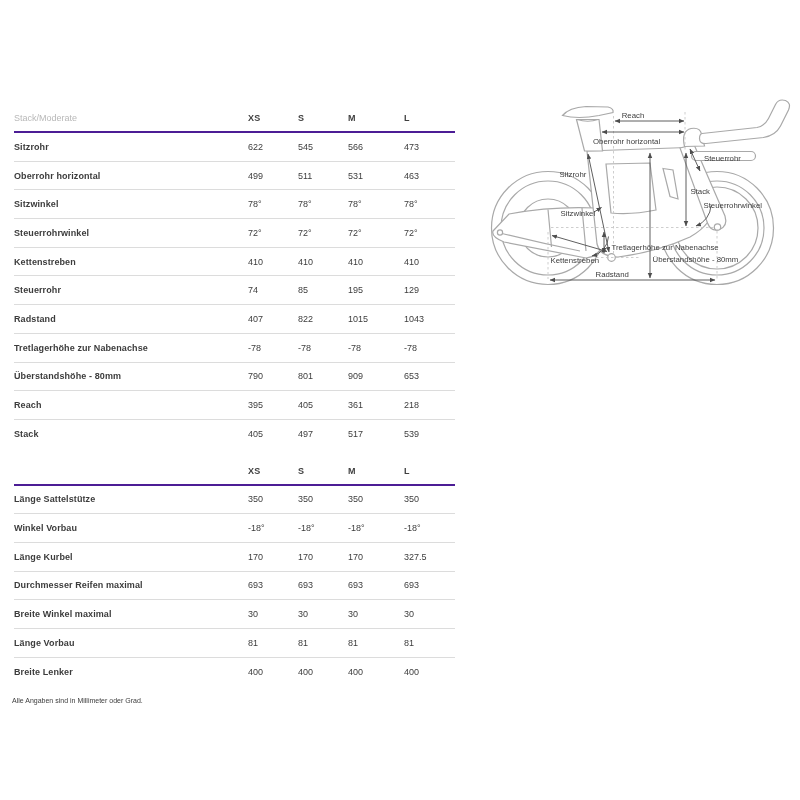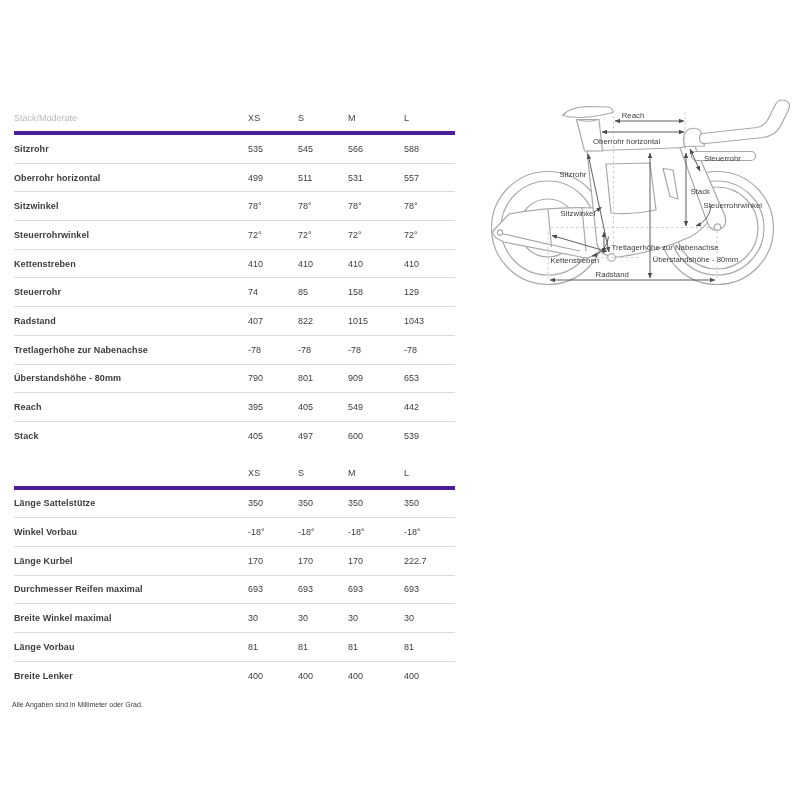--- a/index.html
+++ b/index.html
@@ -2,22 +2,22 @@
 <html><head>
 <meta charset="utf-8">
 <style>
   html,body{margin:0;padding:0;background:#ffffff;}
   .stage{position:relative;width:800px;height:800px;background:#fff;overflow:hidden;
          font-family:"Liberation Sans",sans-serif;color:#3d3d3d;}
   .table-wrap{position:absolute;left:14px;top:105px;width:441px;}
   .t-row{display:grid;grid-template-columns:234px 50px 50px 56px auto;align-items:center;
          height:27.7px;border-bottom:1px solid #dcdcdc;font-size:9px;}
   .t-row:last-child{border-bottom:none;}
-  .t-head{height:26px;border-bottom:4px solid #4c1d95;}
-  .t-head .col{font-weight:400;color:#3f3f3f;letter-spacing:.2px;}
+  .t-head{height:26px;border-bottom:2px solid #4c1d95;}
+  .t-head .col{font-weight:700;color:#3f3f3f;letter-spacing:.2px;}
   .t-head .corner{color:#b8b8b8;font-weight:400;font-size:9px;}
   .lbl{font-weight:700;color:#3c3c3c;letter-spacing:.1px;}
   .v{color:#3c3c3c;}
   .sec2{margin-top:10px;}
   .footnote{margin-top:12px;margin-left:-2px;font-size:7px;color:#3c3c3c;}
   .bike{position:absolute;left:480px;top:95px;width:320px;height:200px;}
   .bl{stroke:#a9a9a9;stroke-width:1.2;fill:none;}
   .blf{stroke:#a9a9a9;stroke-width:1.2;fill:#ffffff;}
   .dim{stroke:#4d4d4d;stroke-width:0.9;fill:none;}
   .dash{stroke:#c2c2c2;stroke-width:0.8;fill:none;stroke-dasharray:2.5 2.5;}
@@ -34,31 +34,31 @@
       <div class="t-row t-head">
         <div class="corner">Stack/Moderate</div>
         <div class="col">XS</div>
         <div class="col">S</div>
         <div class="col">M</div>
         <div class="col">L</div>
       </div>
 
     <div class="t-row">
           <div class="lbl">Sitzrohr</div>
-          <div class="v">535</div>
+          <div class="v">622</div>
           <div class="v">545</div>
           <div class="v">566</div>
-          <div class="v">588</div>
+          <div class="v">473</div>
         </div>
         <div class="t-row">
           <div class="lbl">Oberrohr horizontal</div>
           <div class="v">499</div>
           <div class="v">511</div>
           <div class="v">531</div>
-          <div class="v">557</div>
+          <div class="v">463</div>
         </div>
         <div class="t-row">
           <div class="lbl">Sitzwinkel</div>
           <div class="v">78°</div>
           <div class="v">78°</div>
           <div class="v">78°</div>
           <div class="v">78°</div>
         </div>
         <div class="t-row">
           <div class="lbl">Steuerrohrwinkel</div>
@@ -71,21 +71,21 @@
           <div class="lbl">Kettenstreben</div>
           <div class="v">410</div>
           <div class="v">410</div>
           <div class="v">410</div>
           <div class="v">410</div>
         </div>
         <div class="t-row">
           <div class="lbl">Steuerrohr</div>
           <div class="v">74</div>
           <div class="v">85</div>
-          <div class="v">158</div>
+          <div class="v">195</div>
           <div class="v">129</div>
         </div>
         <div class="t-row">
           <div class="lbl">Radstand</div>
           <div class="v">407</div>
           <div class="v">822</div>
           <div class="v">1015</div>
           <div class="v">1043</div>
         </div>
         <div class="t-row">
@@ -99,28 +99,28 @@
           <div class="lbl">Überstandshöhe - 80mm</div>
           <div class="v">790</div>
           <div class="v">801</div>
           <div class="v">909</div>
           <div class="v">653</div>
         </div>
         <div class="t-row">
           <div class="lbl">Reach</div>
           <div class="v">395</div>
           <div class="v">405</div>
-          <div class="v">549</div>
-          <div class="v">442</div>
+          <div class="v">361</div>
+          <div class="v">218</div>
         </div>
         <div class="t-row">
           <div class="lbl">Stack</div>
           <div class="v">405</div>
           <div class="v">497</div>
-          <div class="v">600</div>
+          <div class="v">517</div>
           <div class="v">539</div>
         </div>
       </div>
 
     <div class="t-section sec2">
       <div class="t-row t-head">
         <div class="corner"></div>
         <div class="col">XS</div>
         <div class="col">S</div>
         <div class="col">M</div>
@@ -139,21 +139,21 @@
           <div class="v">-18°</div>
           <div class="v">-18°</div>
           <div class="v">-18°</div>
           <div class="v">-18°</div>
         </div>
         <div class="t-row">
           <div class="lbl">Länge Kurbel</div>
           <div class="v">170</div>
           <div class="v">170</div>
           <div class="v">170</div>
-          <div class="v">222.7</div>
+          <div class="v">327.5</div>
         </div>
         <div class="t-row">
           <div class="lbl">Durchmesser Reifen maximal</div>
           <div class="v">693</div>
           <div class="v">693</div>
           <div class="v">693</div>
           <div class="v">693</div>
         </div>
         <div class="t-row">
           <div class="lbl">Breite Winkel maximal</div>

